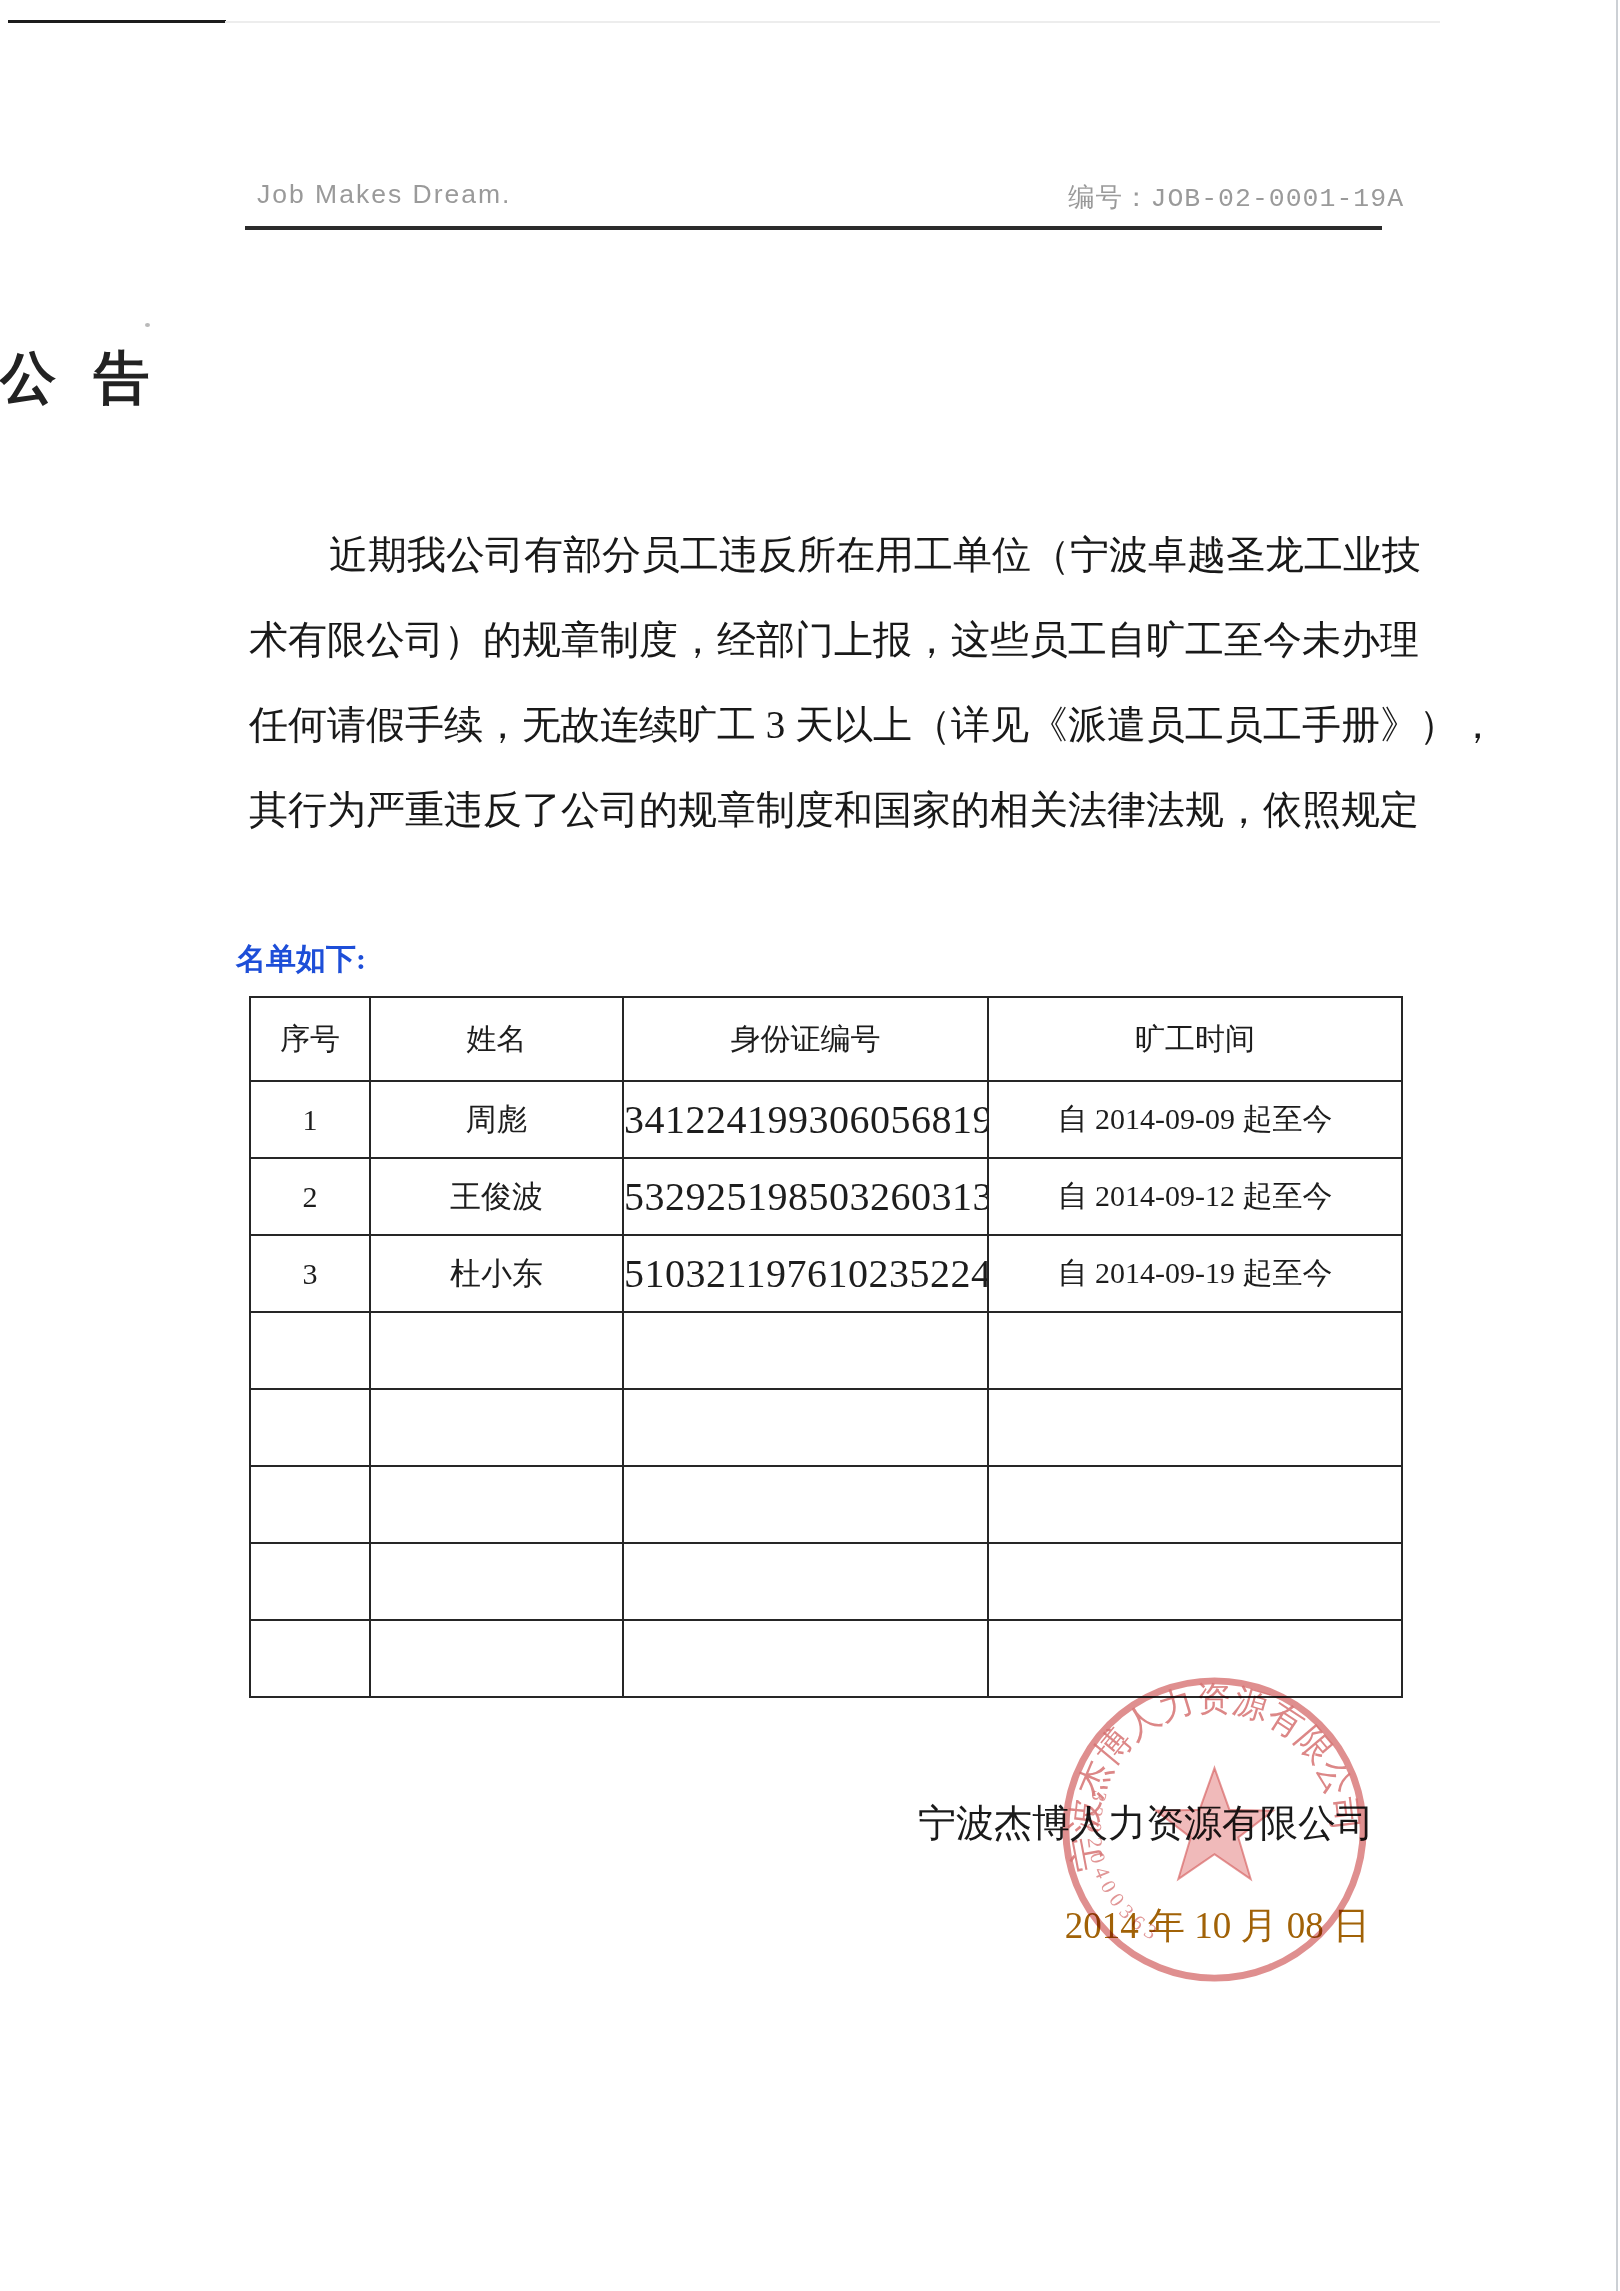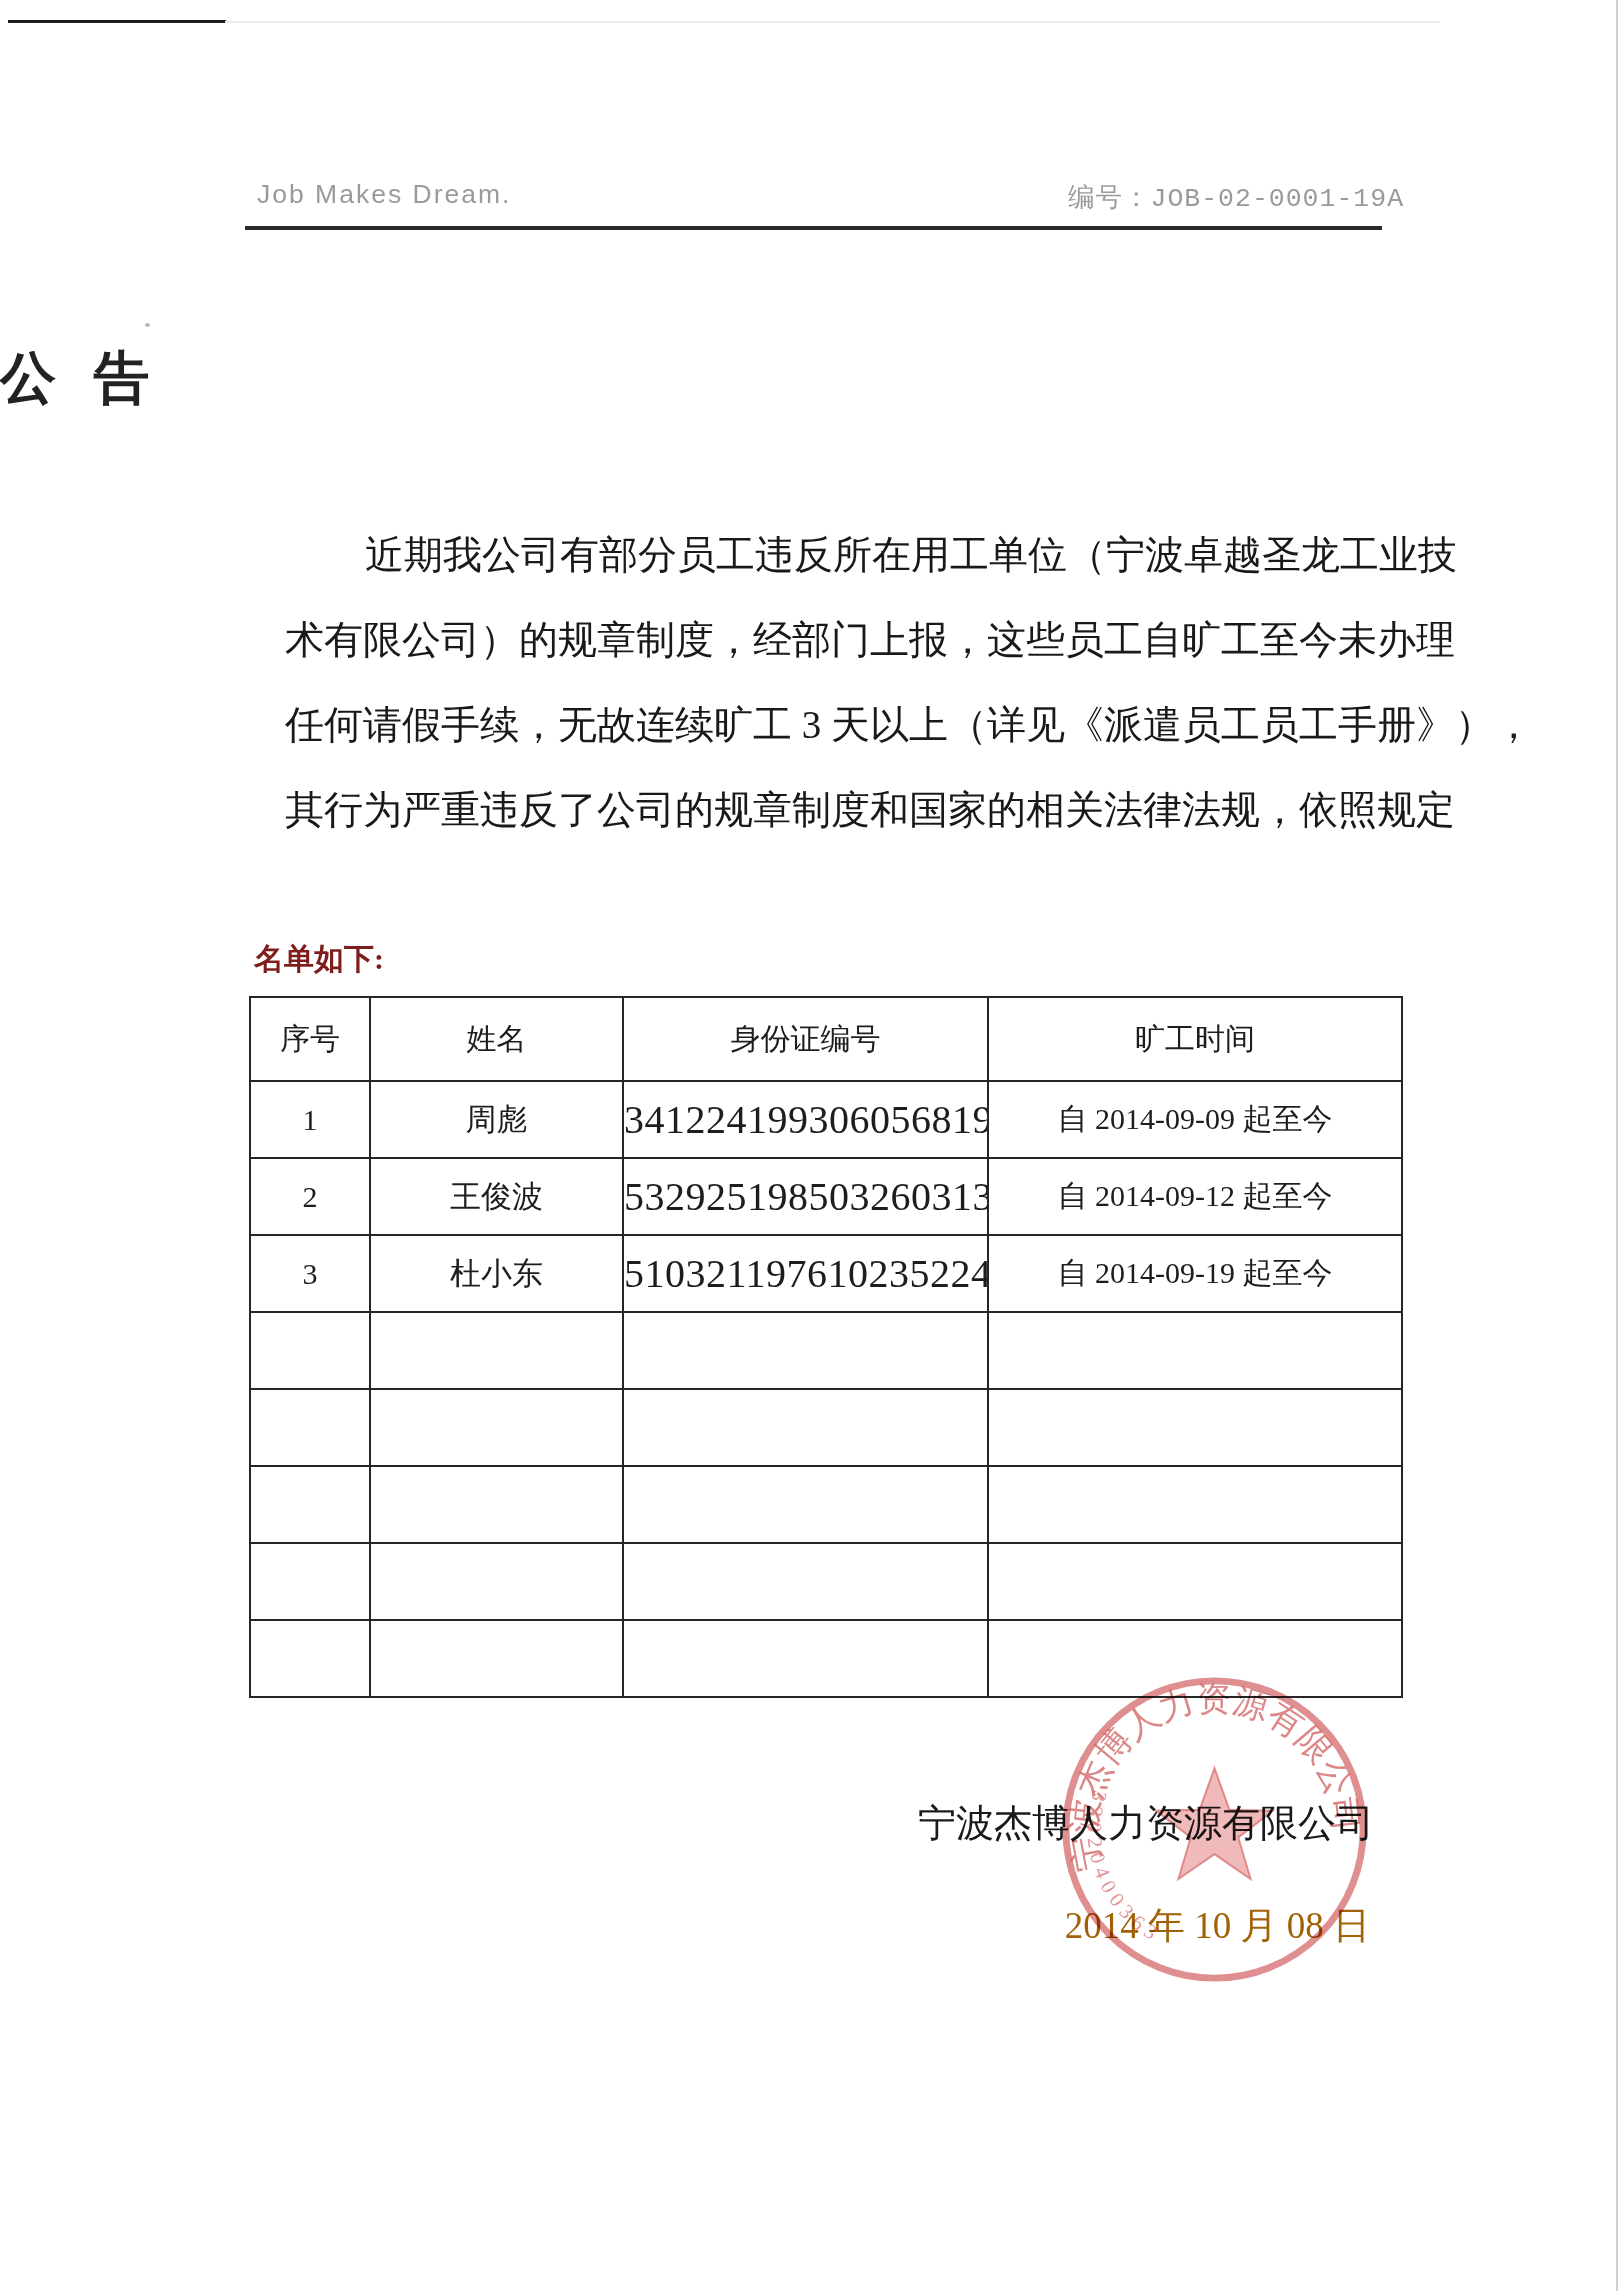--- a/index.html
+++ b/index.html
@@ -27,25 +27,25 @@
   .header-rule{left:245px;top:226px;width:1137px;height:3.9px;background:#2b2b2b;}
 
   
   .doc-title{
     left:0;top:341px;width:1620px;text-align:left;
     font-size:56px;font-weight:bold;word-spacing:23.5px;color:#222;
   }
 
   
   .body-text{left:249px;top:512px;width:1155px;font-size:39px;line-height:85px;color:#191919;}
-  .p-line{text-align:justify;text-align-last:justify;white-space:nowrap;margin-left:36px;}
+  .p-line{text-align:justify;text-align-last:justify;white-space:nowrap;}
   .p-line.first{padding-left:80px;}
   .p-line.last{text-align-last:left;white-space:normal;}
 
-  .list-label{left:254px;top:939px;font-size:30px;font-weight:bold;color:#7f1d1d;}
+  .list-label{left:236px;top:939px;font-size:30px;font-weight:bold;color:#1d4ed8;}
 
   
   .roster-table{
     left:249px;top:996px;width:1151px;border-collapse:collapse;table-layout:fixed;
   }
   .roster-table th,.roster-table td{
     border:2.9px solid #262626;text-align:center;vertical-align:middle;
     overflow:hidden;padding:0;
   }
   .roster-table thead tr{height:84px;}

